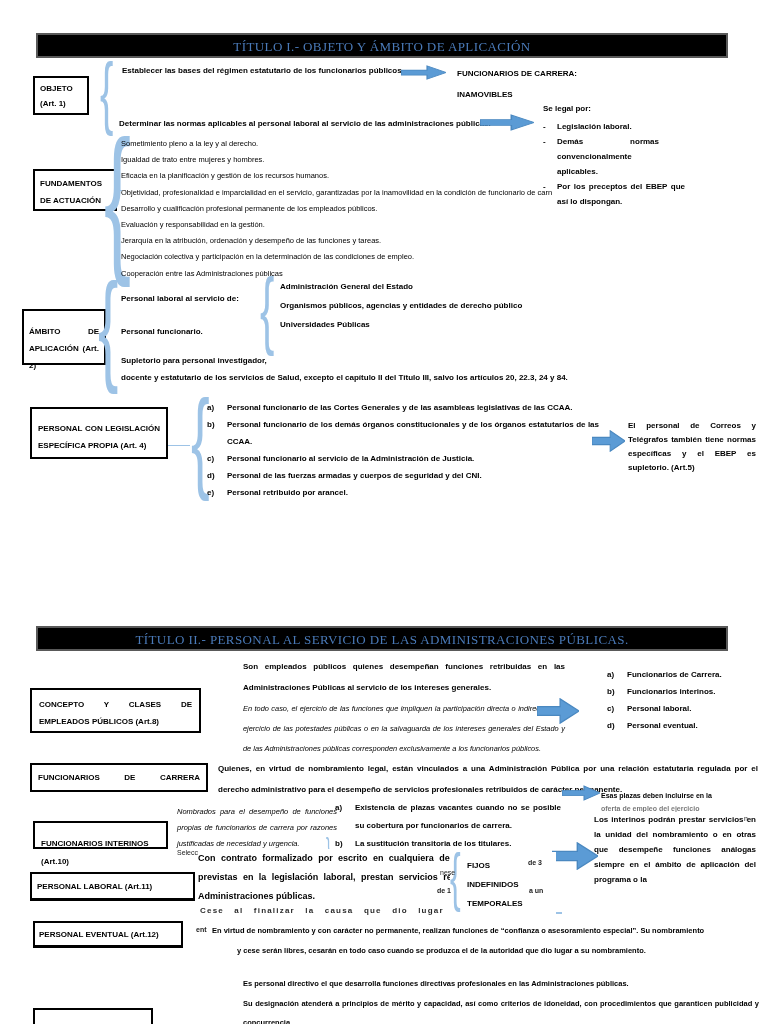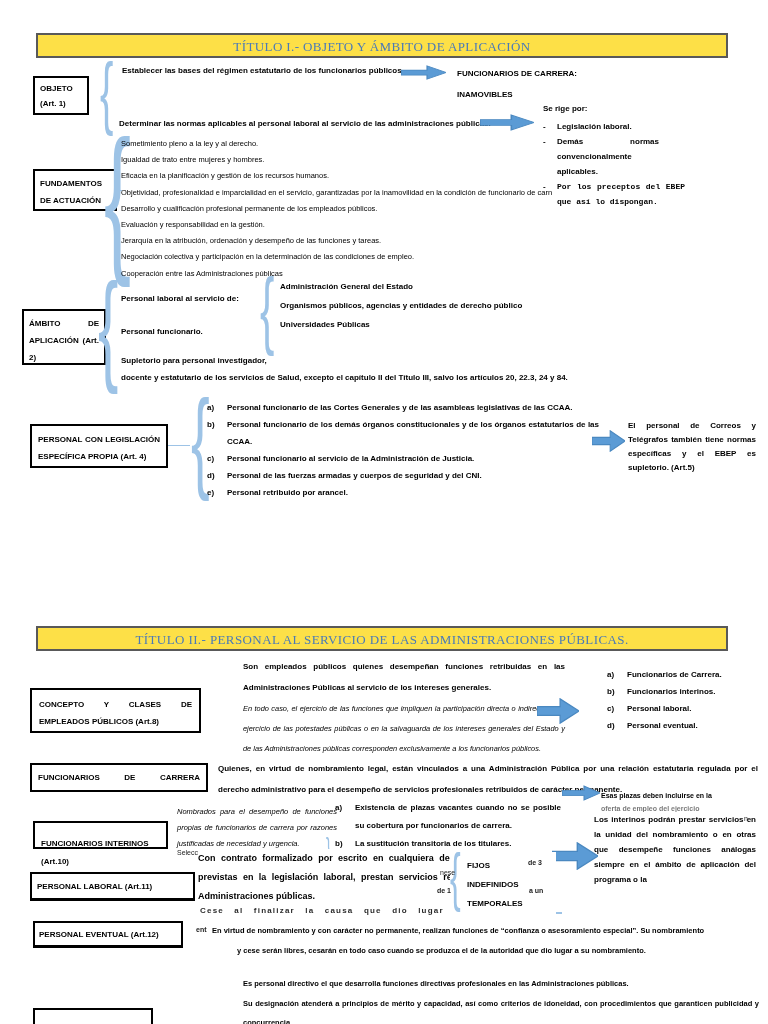--- a/index.html
+++ b/index.html
@@ -1,18 +1,18 @@
 <!DOCTYPE html>
 <html><head>
 <meta charset="utf-8">
 <style>
   html,body{margin:0;padding:0;background:#ffffff;}
   #page{position:relative;width:768px;height:1024px;background:#fff;overflow:hidden;
         font-family:"Liberation Sans",sans-serif;color:#000;}
-  .hdr{position:absolute;border:2px solid #595959;background:#fde047;box-sizing:border-box;
+  .hdr{position:absolute;border:2px solid #595959;background:#000000;box-sizing:border-box;
        font-family:"Liberation Serif",serif;color:#4a7ab8;text-align:center;
        font-size:13px;letter-spacing:.4px;}
   .bx{position:absolute;border:2px solid #000;background:#fff;box-sizing:border-box;
       font-weight:700;font-size:8px;line-height:17px;}
   .tt{position:absolute;font-size:8px;font-weight:700;white-space:nowrap;}
   .tw{position:absolute;font-size:8px;font-weight:700;}
   .n{font-weight:400;}
   .it{font-style:italic;font-weight:400;}
   .jf{text-align:justify;}
   .jl{text-align:justify;text-align-last:justify;}
@@ -55,71 +55,71 @@
 
   <div class="tt" style="left:119px;top:119px;">Determinar las normas aplicables al personal laboral al servicio de las administraciones públicas.</div>
 
   <div class="arrow" style="left:480px;top:114px;width:54px;height:17px;">
     <svg viewBox="0 0 100 60" preserveAspectRatio="none">
         <polygon points="0,20 58,20 58,4 100,30 58,56 58,40 0,40" fill="#5b9bd5" stroke="#4a88c0" stroke-width="3"></polygon>
       </svg>
   </div>
 
   <div class="tw" style="left:543px;top:101px;width:190px;line-height:15px;">
-    <div style="font-weight:700;">Se rige por:</div>
+    <div style="font-weight:700;">Se legal por:</div>
     <div class="krow" style="margin-top:3px;">
       <span class="k" style="width:14px;">-</span>
       <span class="x" style="max-width:150px;">Legislación laboral.</span>
     </div>
     <div class="krow">
       <span class="k" style="width:14px;">-</span>
       <span class="x jf" style="max-width:102px;">Demás normas convencionalmente aplicables.</span>
     </div>
     <div class="krow">
       <span class="k" style="width:14px;">-</span>
-      <span class="x jf" style="max-width:128px;font-family:Liberation Mono, monospace;">Por los preceptos del EBEP que así lo dispongan.</span>
+      <span class="x jf" style="max-width:128px;">Por los preceptos del EBEP que así lo dispongan.</span>
     </div>
   </div>
 
   <div class="bx" style="left:33px;top:169px;width:84px;height:42px;padding:4px 5px;line-height:17px;">FUNDAMENTOS DE ACTUACIÓN</div>
   <div class="conn" style="left:114px;top:190px;width:8px;"></div>
 
   <div class="brace" style="left:104px;top:128px;font-size:162px;"></div>
 
   <div class="tw n" style="left:121px;top:136px;width:645px;font-size:7.5px;line-height:16.2px;white-space:nowrap;">
     <div>Sometimiento pleno a la ley y al derecho.</div>
     <div>Igualdad de trato entre mujeres y hombres.</div>
     <div>Eficacia en la planificación y gestión de los recursos humanos.</div>
     <div>Objetividad, profesionalidad e imparcialidad en el servicio, garantizadas por la inamovilidad en la condición de funcionario de carn</div>
     <div>Desarrollo y cualificación profesional permanente de los empleados públicos.</div>
     <div>Evaluación y responsabilidad en la gestión.</div>
     <div>Jerarquía en la atribución, ordenación y desempeño de las funciones y tareas.</div>
     <div>Negociación colectiva y participación en la determinación de las condiciones de empleo.</div>
     <div>Cooperación entre las Administraciones públicas</div>
   </div>
 
-  <div class="bx jf" style="left:22px;top:309px;width:84px;height:56px;padding:4px 5px;line-height:17px;">ÁMBITO DE APLICACIÓN (Art. 2)</div>
+  <div class="bx jf" style="left:22px;top:309px;width:84px;height:56px;padding:12px 5px;line-height:17px;">ÁMBITO DE APLICACIÓN (Art. 2)</div>
 
   <div class="brace" style="left:98px;top:276px;font-size:122px;"></div>
 
   <div class="tt" style="left:121px;top:294px;">Personal laboral al servicio de:</div>
   <div class="tt" style="left:121px;top:327px;">Personal funcionario.</div>
 
   <div class="brace" style="left:260px;top:272px;font-size:86px;"></div>
 
   <div class="tw" style="left:280px;top:277px;width:330px;line-height:19px;white-space:nowrap;">
     <div>Administración General del Estado</div>
     <div>Organismos públicos, agencias y entidades de derecho público</div>
     <div>Universidades Públicas</div>
   </div>
 
   <div class="tt" style="left:121px;top:356px;">Supletorio para personal investigador,</div>
   <div class="tt" style="left:121px;top:373px;">docente y estatutario de los servicios de Salud, excepto el capítulo II del Título III, salvo los artículos 20, 22.3, 24 y 84.</div>
 
-  <div class="bx jf" style="left:30px;top:424px;width:138px;height:44px;padding:5px 6px;line-height:17px;">PERSONAL CON LEGISLACIÓN ESPECÍFICA PROPIA (Art. 4)</div>
+  <div class="bx jf" style="left:30px;top:407px;width:138px;height:52px;padding:11px 6px;line-height:17px;">PERSONAL CON LEGISLACIÓN ESPECÍFICA PROPIA (Art. 4)</div>
   <div class="conn" style="left:168px;top:445px;width:22px;"></div>
 
   <div class="brace" style="left:191px;top:392px;font-size:112px;"></div>
 
   <div class="tw" style="left:207px;top:399px;width:392px;line-height:17px;">
     <div class="krow">
       <span class="k">a)</span>
       <span class="x">Personal funcionario de las Cortes Generales y de las asambleas legislativas de las CCAA.</span>
     </div>
     <div class="krow">

